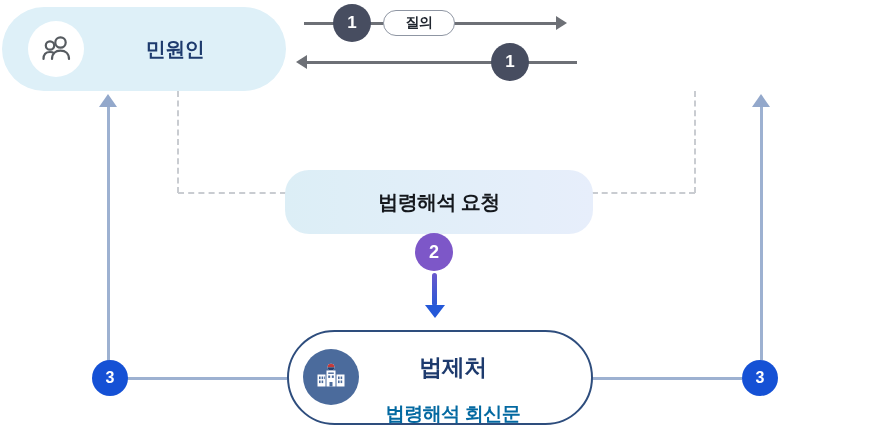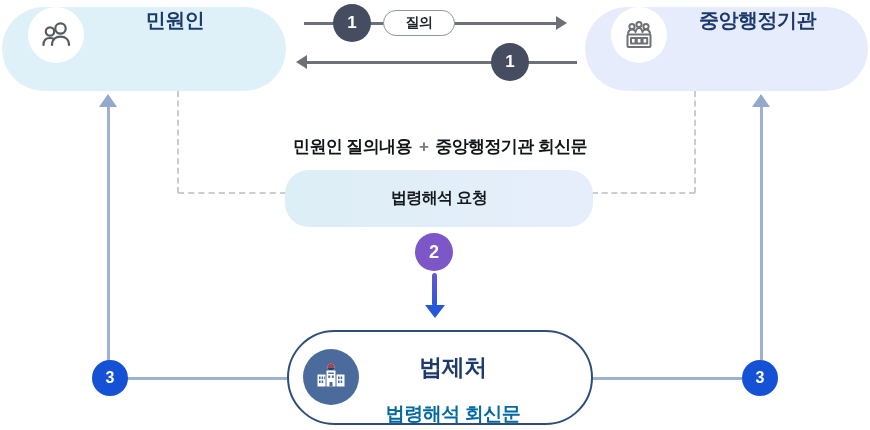--- a/index.html
+++ b/index.html
@@ -3,21 +3,21 @@
 <meta charset="utf-8">
 <style>
   html,body{margin:0;padding:0;background:#fff;}
   .stage{
     position:relative;width:870px;height:430px;background:#ffffff;overflow:hidden;
     font-family:"Liberation Sans","DejaVu Sans",sans-serif;
   }
   
   .entity{
     position:absolute;top:7px;height:84px;border-radius:42px;
-    display:flex;align-items:flex-start;padding-left:26px;padding-right:20px;box-sizing:border-box;
+    display:flex;align-items:center;padding-left:26px;padding-right:20px;box-sizing:border-box;
   }
   .entity.petitioner{left:2px;width:284px;background:#def0f8;}
   .entity.agency{left:585px;width:283px;background:#e6ecfb;}
   .entity .icon-circle{
     width:56px;height:56px;border-radius:50%;background:#ffffff;flex:0 0 auto;
     display:flex;align-items:center;justify-content:center;
   }
   .entity .entity-label{
     flex:1;text-align:center;color:#1d3a6d;font-size:20px;font-weight:800;letter-spacing:-0.5px;
   }
@@ -50,24 +50,24 @@
   
   .dash-v{position:absolute;width:0;border-left:2px dashed #c9ccd1;}
   .dash-h{position:absolute;height:0;border-top:2px dashed #c9ccd1;}
   
   .combine-caption{
     position:absolute;left:250px;top:135px;width:380px;text-align:center;
     font-size:17px;font-weight:800;color:#111418;letter-spacing:-0.6px;
   }
   .combine-caption .plus{color:#777c84;margin:0 7px;font-weight:800;}
   .request-pill{
-    position:absolute;left:285px;top:170px;width:308px;height:57px;border-radius:24px;
+    position:absolute;left:285px;top:170px;width:308px;height:64px;border-radius:24px;
     background:linear-gradient(90deg,#dceef6 0%,#e7eefb 100%);
     display:flex;align-items:center;justify-content:center;z-index:3;
-    font-size:16px;font-weight:700;color:#15181d;letter-spacing:-0.6px;
+    font-size:20px;font-weight:700;color:#15181d;letter-spacing:-0.6px;
   }
   
   .down-line{
     position:absolute;left:432px;top:273px;width:5px;height:33px;border-radius:3px;
     background:linear-gradient(180deg,#6a58cc 0%,#2a58d6 100%);
   }
   .arrowhead-down{
     position:absolute;left:425px;top:305px;width:0;height:0;
     border-left:10px solid transparent;border-right:10px solid transparent;
     border-top:13px solid #2458d8;
@@ -118,50 +118,30 @@
       <svg width="34" height="34" viewBox="0 0 34 34" fill="none" stroke="#565b60" stroke-width="2.2" stroke-linecap="round" stroke-linejoin="round">
         <circle cx="11" cy="13.5" r="4.2"></circle>
         <path d="M4.5 27c0-4.6 2.7-7 6.5-7 1.6 0 3 .4 4.1 1.2"></path>
         <circle cx="21.5" cy="10.5" r="5.2"></circle>
         <path d="M13 27c0-5.6 3.6-8.4 8.5-8.4S30 21.4 30 27"></path>
       </svg>
     </div>
     <div class="entity-label">민원인</div>
   </div>
 
-  <div class="entity agency">
-    <div class="icon-circle">
-      <svg width="36" height="36" viewBox="0 0 36 36" fill="none" stroke="#6e7277" stroke-width="2" stroke-linecap="round" stroke-linejoin="round">
-        <circle cx="11" cy="9.5" r="2.6"></circle>
-        <circle cx="18" cy="7.5" r="2.6"></circle>
-        <circle cx="25" cy="9.5" r="2.6"></circle>
-        <path d="M7 16c.6-2.2 2.1-3.4 4-3.4 1.2 0 2.2.4 3 1.2"></path>
-        <path d="M14.5 15c.6-2.6 1.8-4 3.5-4s2.9 1.4 3.5 4"></path>
-        <path d="M22 13.8c.8-.8 1.8-1.2 3-1.2 1.9 0 3.4 1.2 4 3.4"></path>
-        <rect x="6.5" y="17.5" width="23" height="12.5" rx="1"></rect>
-        <rect x="10" y="21" width="4.6" height="5.5"></rect>
-        <rect x="15.8" y="21" width="4.6" height="5.5"></rect>
-        <rect x="21.6" y="21" width="4.6" height="5.5"></rect>
-      </svg>
-    </div>
-    <div class="entity-label">중앙행정기관</div>
-  </div>
 
   <div class="hline-gray" style="left:304px;top:22px;width:253px;"></div>
   <div class="arrowhead-right" style="left:556px;top:16px;"></div>
   <div class="badge dark" style="left:333px;top:4px;">1</div>
   <div class="label-pill" style="left:383px;top:10px;">질의</div>
 
   <div class="hline-gray" style="left:307px;top:61px;width:270px;"></div>
   <div class="arrowhead-left" style="left:296px;top:55px;"></div>
   <div class="badge dark" style="left:491px;top:43px;">1</div>
 
-  <div class="combine-caption">
-    <span>민원인 질의내용</span><span class="plus">+</span><span>중앙행정기관 회신문</span>
-  </div>
 
   <div class="request-pill">법령해석 요청</div>
 
   <div class="badge purple" style="left:415px;top:233px;">2</div>
   <div class="down-line"></div>
   <div class="arrowhead-down"></div>
 
   <div class="moleg-box">
     <div class="moleg-icon-circle">
       <svg width="36" height="36" viewBox="0 0 36 36">

